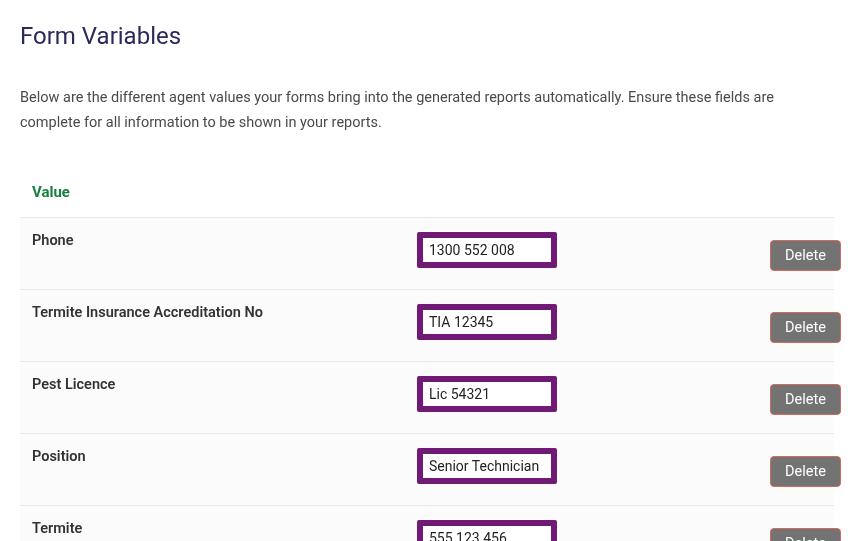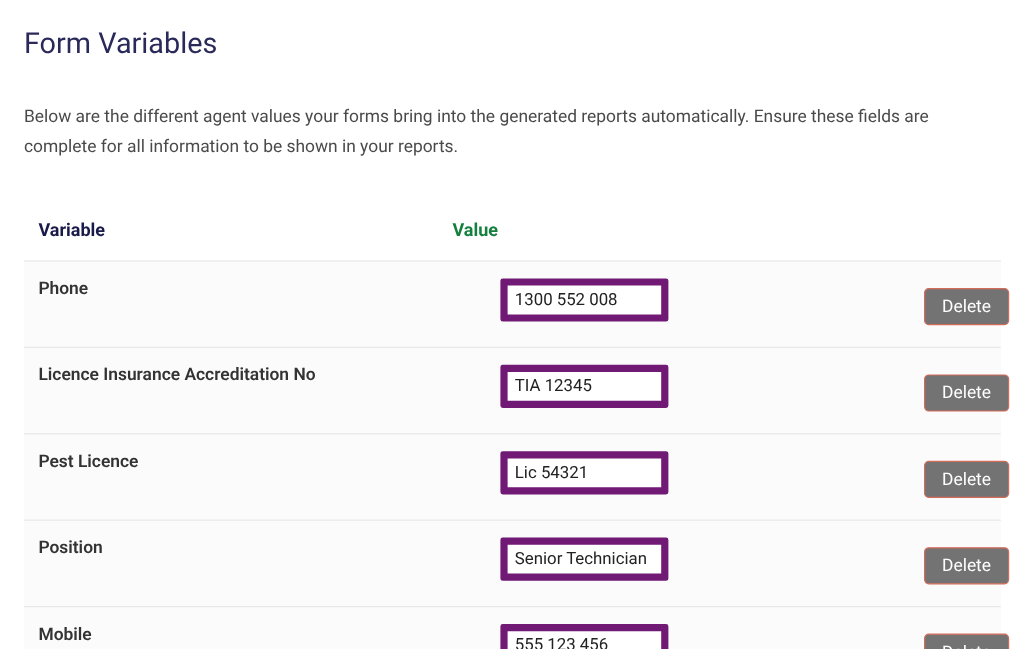--- a/index.html
+++ b/index.html
@@ -93,36 +93,35 @@
     }
   </style>
 </head>
 <body>
 
 <h2>Form Variables</h2>
 <p class="description">Below are the different agent values your forms bring into the generated reports automatically. Ensure these fields are complete for all information to be shown in your reports.</p>
 
 <div class="table">
   <div class="table-header">
-    <div class="col-variable">Variable</div>
     <div class="col-value">Value</div>
   </div>
 
   <div class="table-row">
     <div class="col-variable">Phone</div>
     <div class="col-value">
       <input type="text" class="value-input" value="1300 552 008" style="">
     </div>
     <div class="col-action">
       <button class="delete-btn">Delete</button>
     </div>
   </div>
 
   <div class="table-row">
-    <div class="col-variable">Licence Insurance Accreditation No</div>
+    <div class="col-variable">Termite Insurance Accreditation No</div>
     <div class="col-value">
       <input type="text" class="value-input" value="TIA 12345" style="">
     </div>
     <div class="col-action">
       <button class="delete-btn">Delete</button>
     </div>
   </div>
 
   <div class="table-row">
     <div class="col-variable">Pest Licence</div>
@@ -138,21 +137,21 @@
     <div class="col-variable">Position</div>
     <div class="col-value">
       <input type="text" class="value-input" value="Senior Technician" style="">
     </div>
     <div class="col-action">
       <button class="delete-btn">Delete</button>
     </div>
   </div>
 
   <div class="table-row">
-    <div class="col-variable">Mobile</div>
+    <div class="col-variable">Termite</div>
     <div class="col-value">
       <input type="text" class="value-input" value="555 123 456" style="">
     </div>
     <div class="col-action">
       <button class="delete-btn">Delete</button>
     </div>
   </div>
 
 </div>
 

